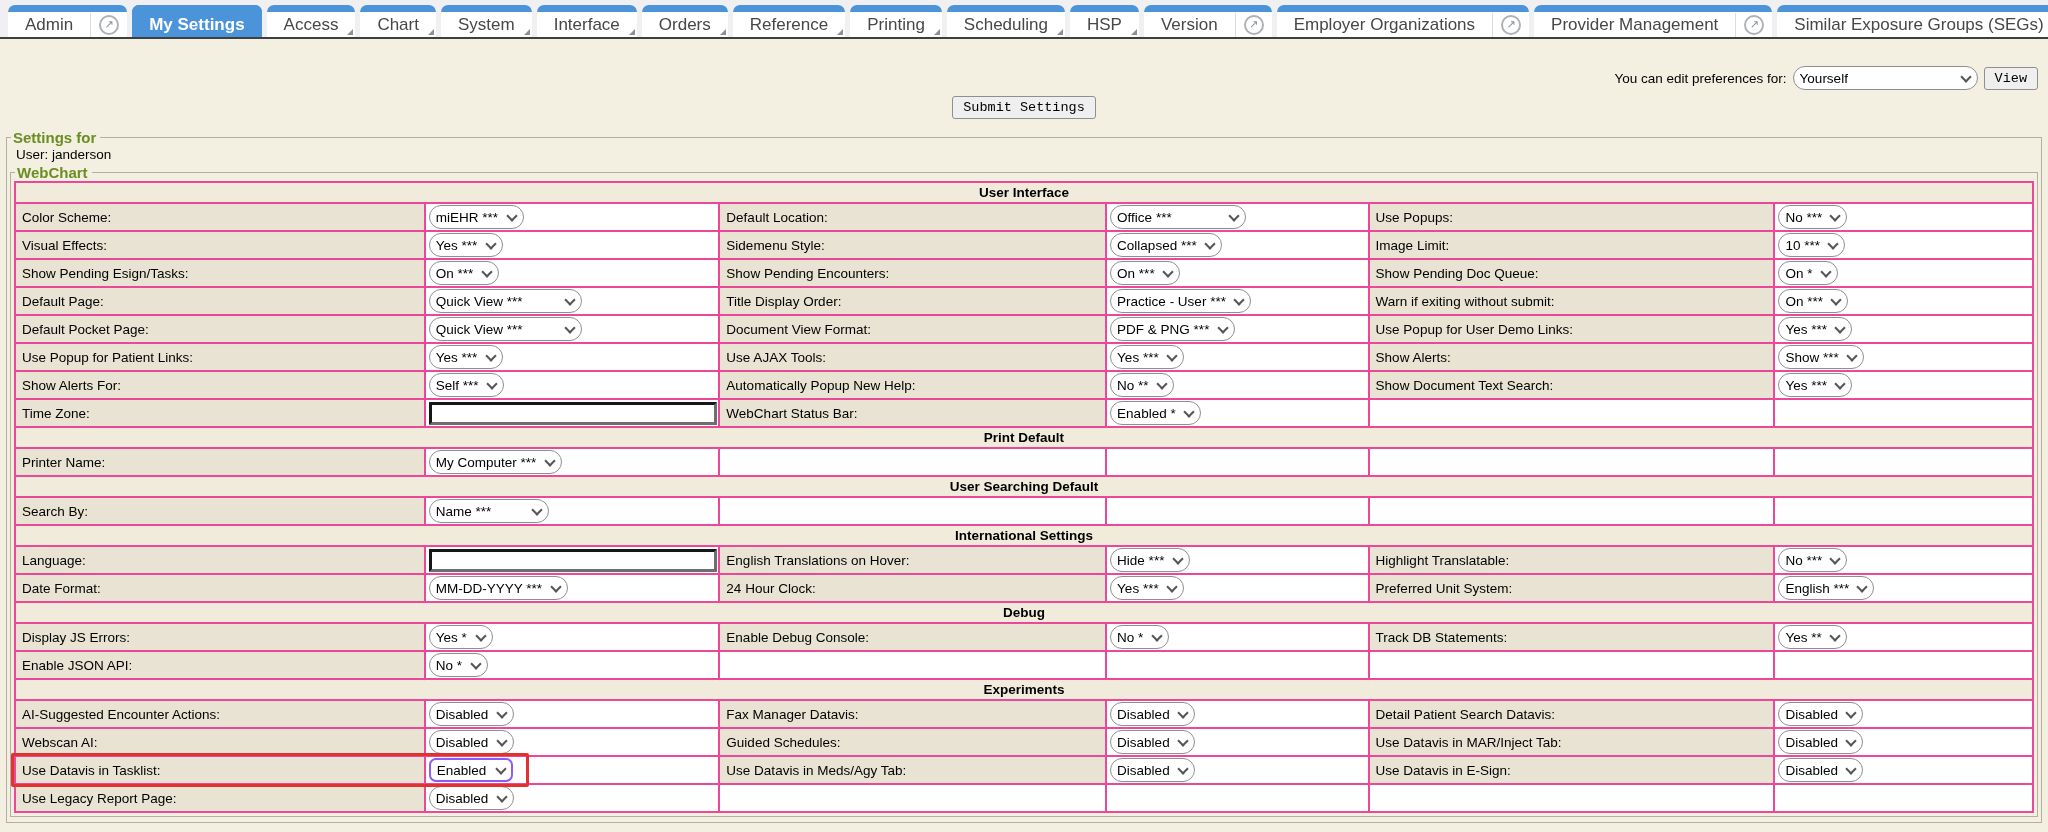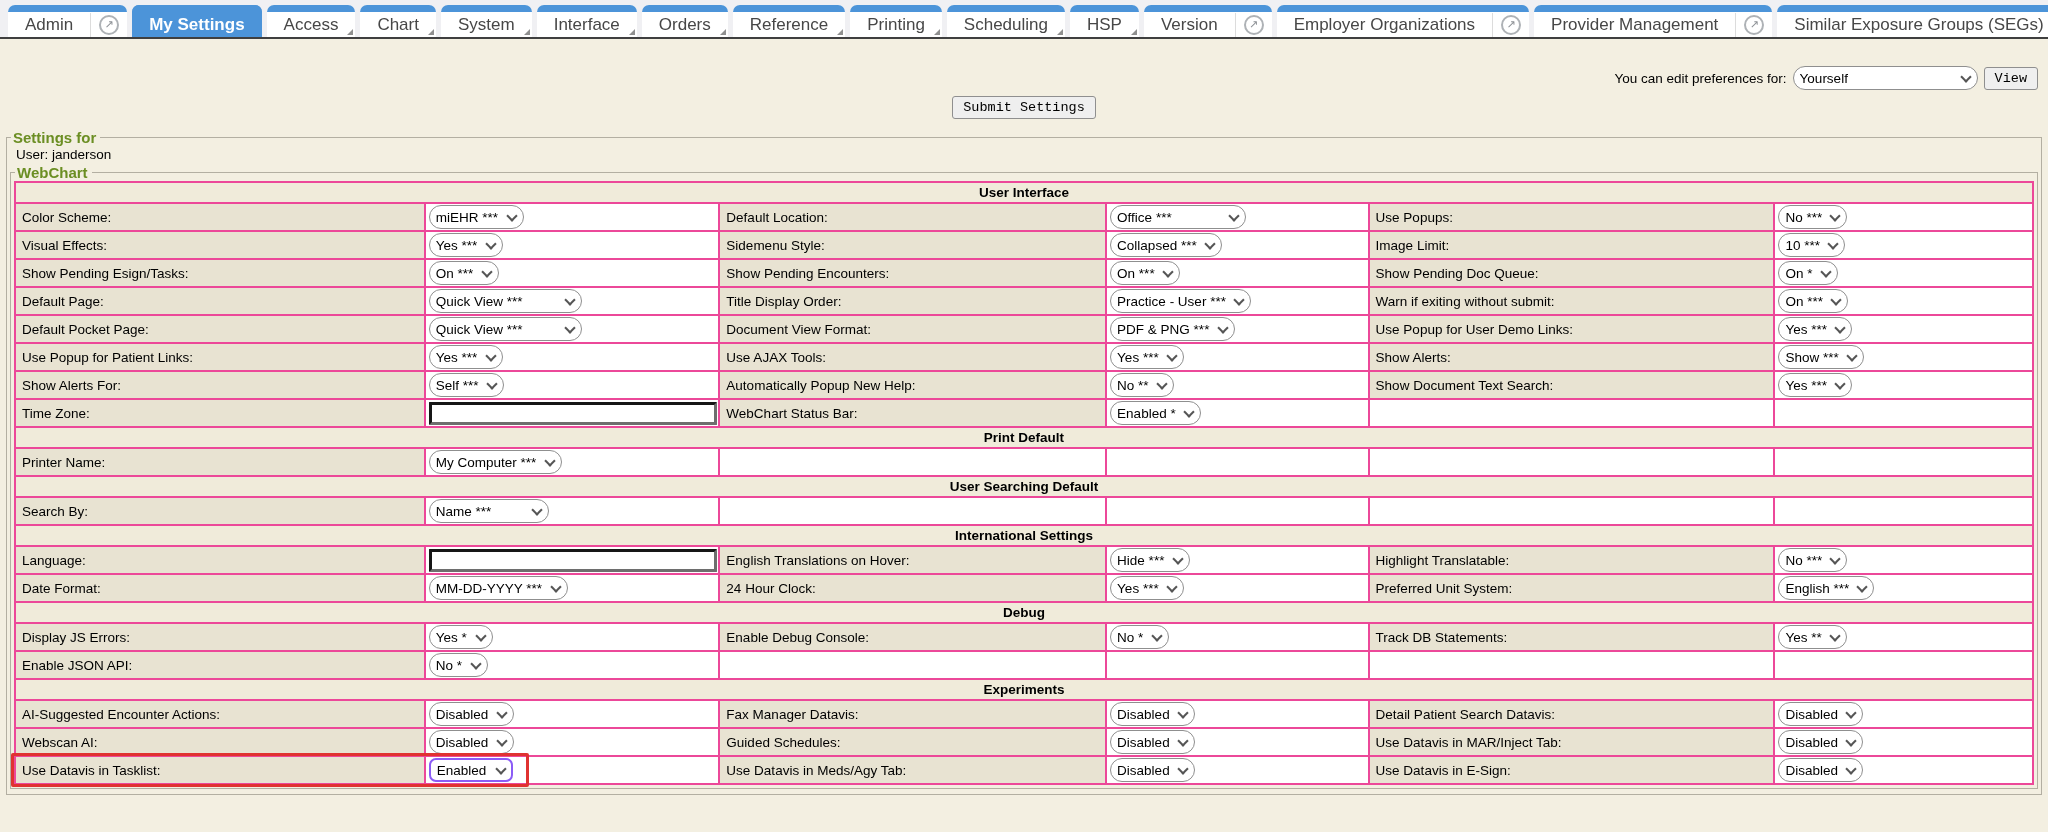--- a/index.html
+++ b/index.html
@@ -318,20 +318,28 @@
               <td class="val"><span class="sel"><select><option>Disabled</option></select></span></td>
             </tr>
             <tr>
               <td class="lbl">Use Datavis in Tasklist:</td>
               <td class="val"><span class="sel"><select class="focused"><option>Enabled</option></select></span></td>
               <td class="lbl">Use Datavis in Meds/Agy Tab:</td>
               <td class="val"><span class="sel"><select><option>Disabled</option></select></span></td>
               <td class="lbl">Use Datavis in E-Sign:</td>
               <td class="val"><span class="sel"><select><option>Disabled</option></select></span></td>
             </tr>
+            <tr>
+              <td class="lbl">Use Legacy Report Page:</td>
+              <td class="val"><span class="sel"><select><option>Disabled</option></select></span></td>
+              <td class="lbl empty"></td>
+              <td class="val"></td>
+              <td class="lbl empty"></td>
+              <td class="val"></td>
+            </tr>
           </tbody>
       </table>
     </fieldset>
   </fieldset>
 
 </div>
 
 <div class="hl-box" style="left: 11px; top: 753px; width: 517.797px; height: 34px;"></div>
 
 </body></html>

